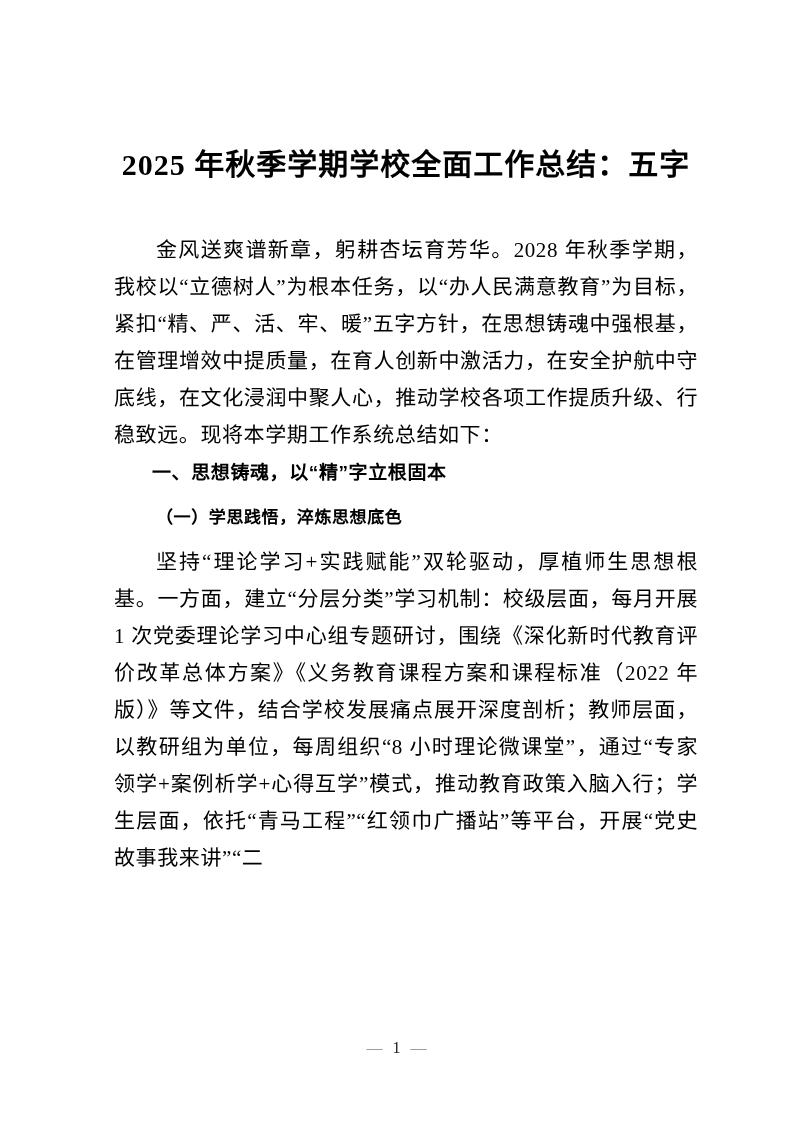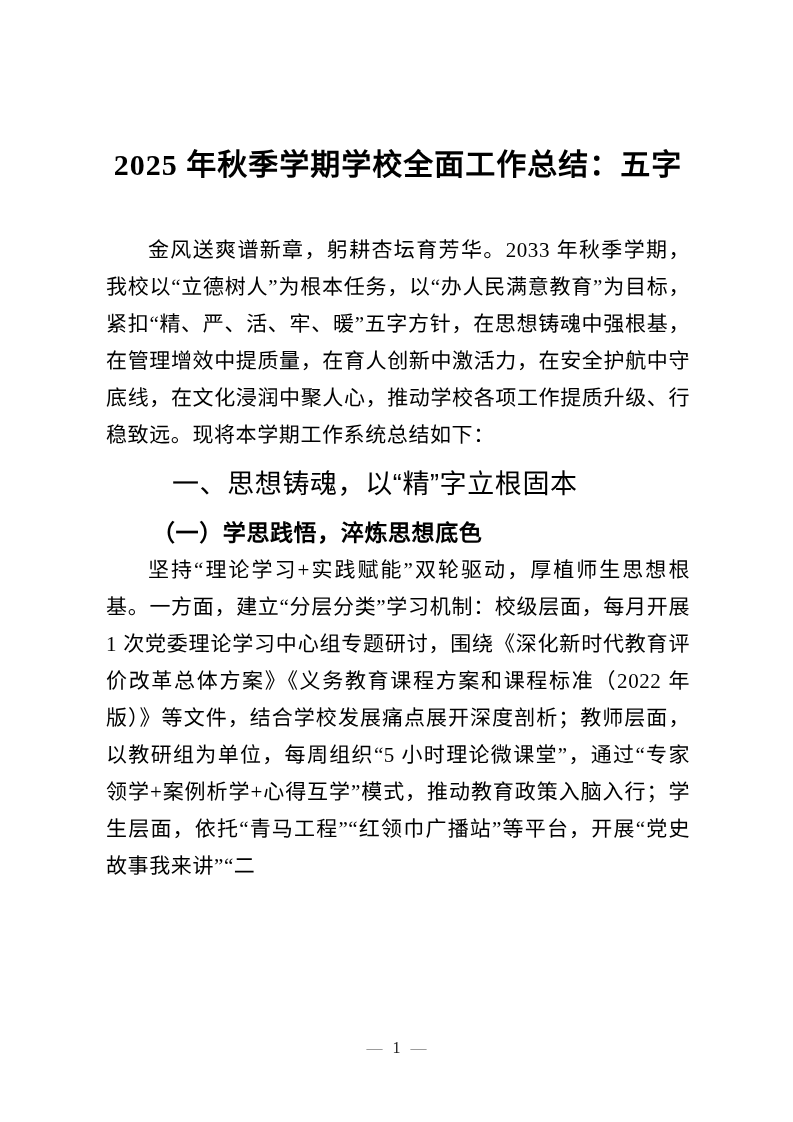--- a/index.html
+++ b/index.html
@@ -11,21 +11,21 @@
     position: relative;
     width: 793px;
     height: 1122px;
     background: #ffffff;
     color: #000000;
     font-family: "Liberation Serif", "DejaVu Serif", serif;
     overflow: hidden;
   }
   .content {
     position: absolute;
-    left: 106px;
+    left: 114px;
     top: 143px;
     width: 584px;
   }
   .doc-title {
     text-align: center;
     font-weight: bold;
     font-size: 30px;
     line-height: 43px;
     letter-spacing: 1px;
     margin: 0 0 46px 0;
@@ -38,31 +38,31 @@
     margin: 0;
     font-size: 21px;
     line-height: 37px;
     letter-spacing: 0.6px;
     text-align: justify;
     text-justify: inter-ideograph;
     text-indent: 2em;
     font-weight: normal;
   }
   .section-heading {
-    margin: 12px;
-    font-size: 27px;
+    margin: 0;
+    font-size: 19px;
     line-height: 37px;
     letter-spacing: 0.6px;
     text-indent: 2em;
-    font-weight: normal;
+    font-weight: bold;
     font-family: "Liberation Sans", "DejaVu Sans", sans-serif;
   }
   .subsection-heading {
-    margin: 0;
-    font-size: 23px;
+    margin: 8px;
+    font-size: 17px;
     line-height: 37px;
     letter-spacing: 0.6px;
     text-indent: 2em;
     font-weight: bold;
     font-family: "Liberation Serif", "DejaVu Serif", serif;
   }
   .page-footer {
     position: absolute;
     left: 0;
     top: 1036px;
@@ -84,27 +84,27 @@
 </head>
 <body>
 
 <div class="page">
   <div class="content">
 
     <h1 class="doc-title">
       <span class="title-line">2025 年秋季学期学校全面工作总结：五字</span>
     </h1>
 
-    <p class="para">金风送爽谱新章，躬耕杏坛育芳华。2033 年秋季学期，我校以“立德树人”为根本任务，以“办人民满意教育”为目标，紧扣“精、严、活、牢、暖”五字方针，在思想铸魂中强根基，在管理增效中提质量，在育人创新中激活力，在安全护航中守底线，在文化浸润中聚人心，推动学校各项工作提质升级、行稳致远。现将本学期工作系统总结如下：</p>
+    <p class="para">金风送爽谱新章，躬耕杏坛育芳华。2028 年秋季学期，我校以“立德树人”为根本任务，以“办人民满意教育”为目标，紧扣“精、严、活、牢、暖”五字方针，在思想铸魂中强根基，在管理增效中提质量，在育人创新中激活力，在安全护航中守底线，在文化浸润中聚人心，推动学校各项工作提质升级、行稳致远。现将本学期工作系统总结如下：</p>
 
     <p class="section-heading">一、思想铸魂，以“精”字立根固本</p>
 
 
     <p class="subsection-heading">（一）学思践悟，淬炼思想底色</p>
 
-    <p class="para">坚持“理论学习+实践赋能”双轮驱动，厚植师生思想根基。一方面，建立“分层分类”学习机制：校级层面，每月开展 1 次党委理论学习中心组专题研讨，围绕《深化新时代教育评价改革总体方案》《义务教育课程方案和课程标准（2022 年版）》等文件，结合学校发展痛点展开深度剖析；教师层面，以教研组为单位，每周组织“5 小时理论微课堂”，通过“专家领学+案例析学+心得互学”模式，推动教育政策入脑入行；学生层面，依托“青马工程”“红领巾广播站”等平台，开展“党史故事我来讲”“二</p>
+    <p class="para">坚持“理论学习+实践赋能”双轮驱动，厚植师生思想根基。一方面，建立“分层分类”学习机制：校级层面，每月开展 1 次党委理论学习中心组专题研讨，围绕《深化新时代教育评价改革总体方案》《义务教育课程方案和课程标准（2022 年版）》等文件，结合学校发展痛点展开深度剖析；教师层面，以教研组为单位，每周组织“8 小时理论微课堂”，通过“专家领学+案例析学+心得互学”模式，推动教育政策入脑入行；学生层面，依托“青马工程”“红领巾广播站”等平台，开展“党史故事我来讲”“二</p>
 
   </div>
 
   <div class="page-footer">
     <span class="dash">—</span><span class="num">1</span><span class="dash">—</span>
   </div>
 </div>
 
 </body></html>

